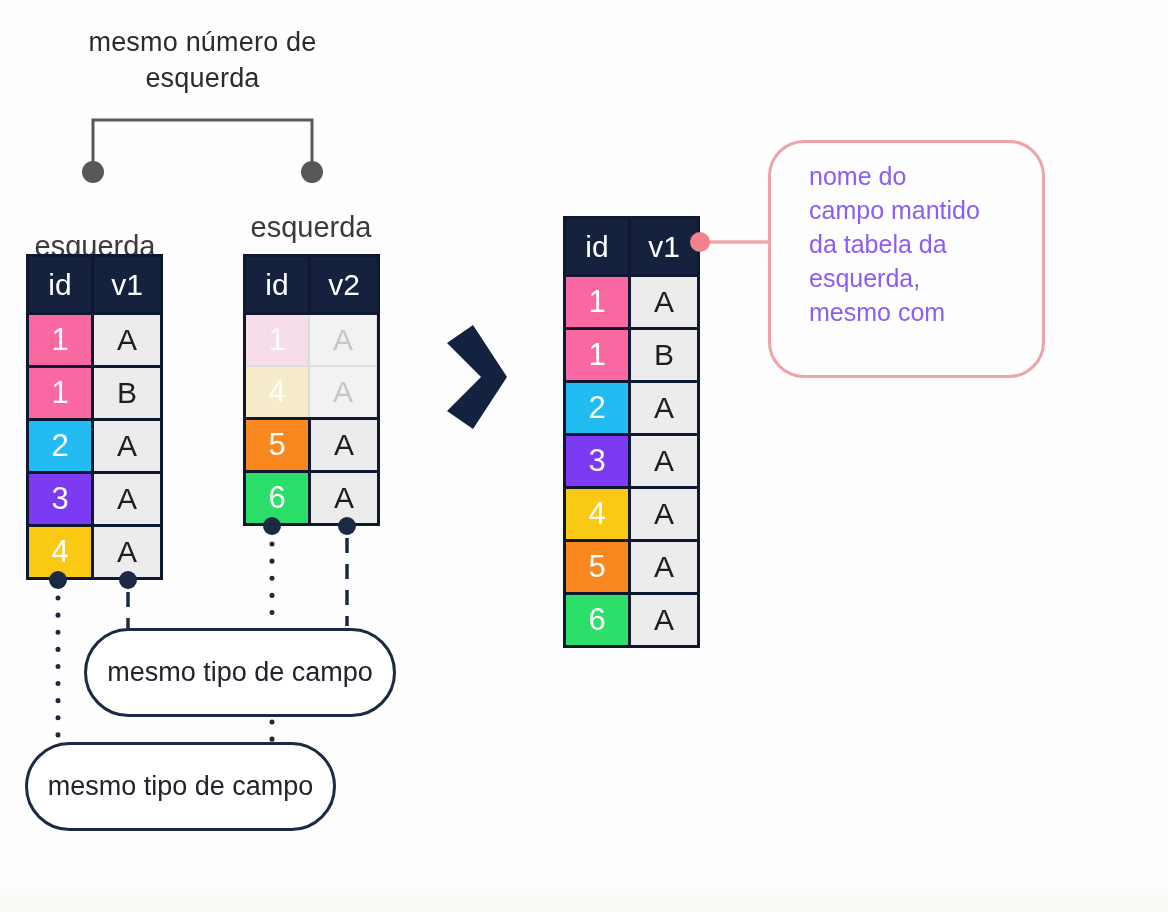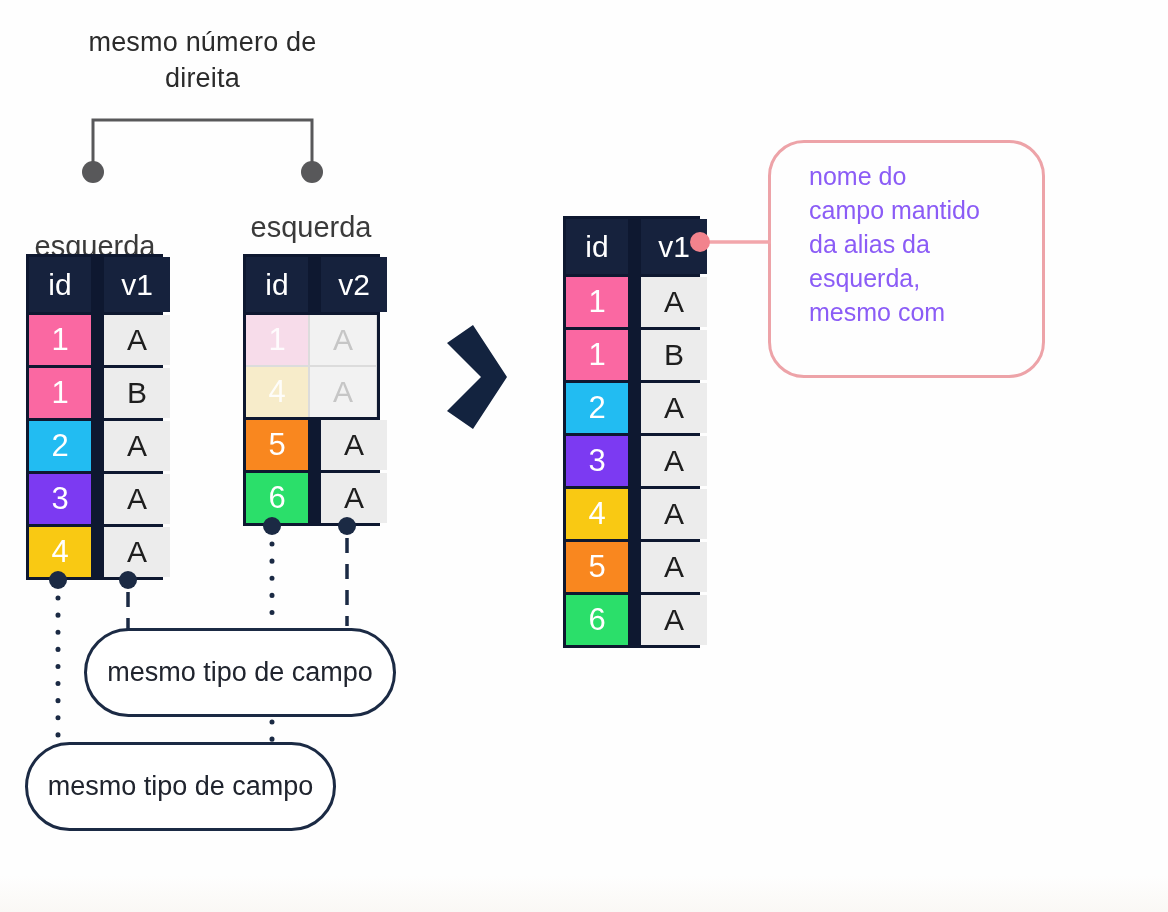--- a/index.html
+++ b/index.html
@@ -17,21 +17,21 @@
   }
   .tbl-label {
     position:absolute; text-align:center; font-size:29px; color:#3a3a3a;
   }
 
   
   .dtable {
     position:absolute; display:flex; flex-direction:column;
     background:#0e1830; padding:3px; gap:3px;
   }
-  .trow { display:grid; grid-template-columns:62px 66px; gap:13px; }
+  .trow { display:grid; grid-template-columns:62px 66px; gap:3px; }
   .faded-block { display:flex; flex-direction:column; background:#dcdcdc; gap:2px; }
   .faded-block .trow { gap:2px; }
   .cell {
     display:flex; align-items:center; justify-content:center;
     height:50px; font-size:30px;
   }
   .cell.hd { height:55px; background:#16223d; color:#ffffff; font-size:30px; }
   .cell.idc { color:#ffffff; font-size:31px; }
   .cell.vc  { background:#ececec; color:#1e1e1e; }
   .faded-block .cell.idc { color:rgba(255,255,255,0.88); }
@@ -52,21 +52,21 @@
   }
   .bubble .line { font-size:25px; line-height:34px; color:#8b5cf6; }
 
   .overlay { position:absolute; left:0; top:0; pointer-events:none; z-index:5; }
 </style>
 </head>
 <body>
 
 <div class="canvas">
 
-  <div class="heading" style="left:80px; top:24px; width:245px;">mesmo número de direita</div>
+  <div class="heading" style="left:80px; top:24px; width:245px;">mesmo número de esquerda</div>
 
 
   <div class="tbl-label" style="left:15px; top:202px; width:160px;margin-top:28px;">esquerda</div>
   <div class="tbl-label" style="left:231px; top:211px; width:160px;">esquerda</div>
 
   <div class="dtable" style="left:26px; top:254px; width:137px;">
     <div class="trow">
       <div class="cell hd">id</div>
       <div class="cell hd">v1</div>
     </div>
@@ -148,21 +148,21 @@
     </div>
     <div class="trow">
       <div class="cell idc" style="background: rgb(43, 223, 106);">6</div>
       <div class="cell vc">A</div>
     </div>
   </div>
 
   <div class="bubble">
     <div class="line">nome do</div>
     <div class="line">campo mantido</div>
-    <div class="line">da alias da</div>
+    <div class="line">da tabela da</div>
     <div class="line">esquerda,</div>
     <div class="line">mesmo com</div>
   </div>
 
   <div class="pill" style="left:84px; top:628px; width:312px; height:89px;">mesmo tipo de campo</div>
   <div class="pill" style="left:25px; top:742px; width:311px; height:89px;">mesmo tipo de campo</div>
 
   <svg class="overlay" width="1168" height="912" viewBox="0 0 1168 912">
 
     <g>

